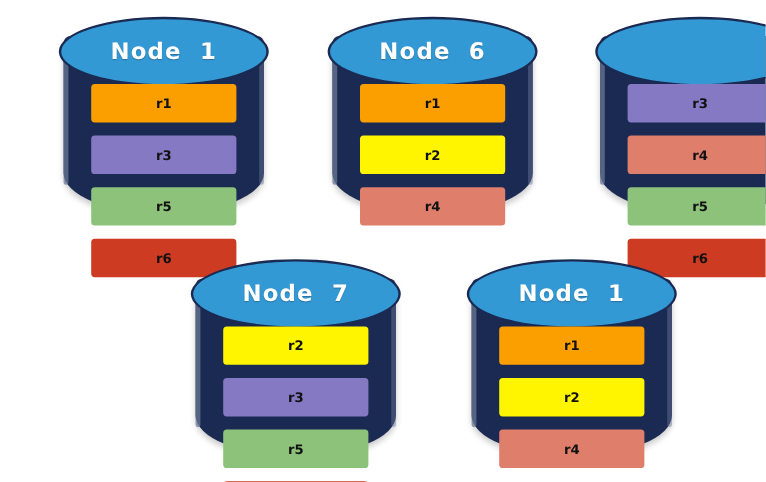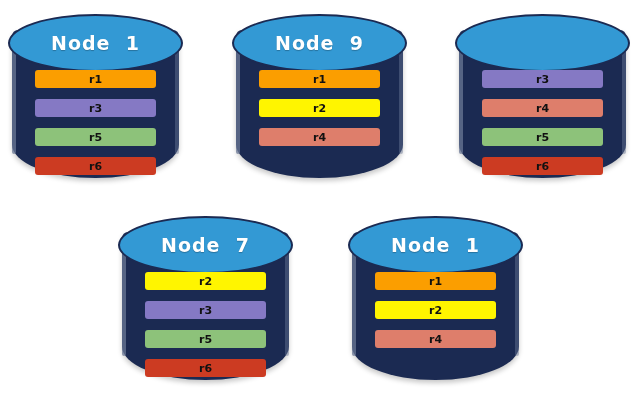--- a/index.html
+++ b/index.html
@@ -11,20 +11,21 @@
     width: 638px;
     height: 402px;
     position: relative;
     overflow: hidden;
     font-family: "DejaVu Sans", "Liberation Sans", sans-serif;
   }
 
   #diagram {
     position: absolute;
     inset: 0;
+    margin-left: 41px;
   }
 
   .node {
     position: absolute;
     width: 175px;
     height: 180px;
   }
 
   
   .cyl-body {
@@ -89,21 +90,21 @@
   }
 
   .replica-stack {
     position: absolute;
     left: 27px;
     top: 62px;
     width: 121px;
   }
 
   .replica {
-    height: 18px;
+    height: 32px;
     margin-bottom: 11px;
     border-radius: 3px;
     display: flex;
     align-items: center;
     justify-content: center;
     font-size: 11px;
     font-weight: bold;
     color: #111111;
     line-height: 1;
   }
@@ -125,21 +126,21 @@
           <div class="replica" style="background: rgb(133, 121, 196);">r3</div>
           <div class="replica" style="background: rgb(141, 194, 122);">r5</div>
           <div class="replica" style="background: rgb(204, 59, 34);">r6</div>
         </div>
       </div>
       <div class="node" style="left: 232px; top: 8px;">
         <div class="cyl-body"></div>
         <div class="cyl-edge-l"></div>
         <div class="cyl-edge-r"></div>
         <div class="cyl-top"></div>
-        <div class="node-title">Node  9</div>
+        <div class="node-title">Node  6</div>
         <div class="replica-stack">
           <div class="replica" style="background: rgb(251, 158, 0);">r1</div>
           <div class="replica" style="background: rgb(255, 245, 0);">r2</div>
           <div class="replica" style="background: rgb(222, 126, 107);">r4</div>
         </div>
       </div>
       <div class="node" style="left: 455px; top: 8px;">
         <div class="cyl-body"></div>
         <div class="cyl-edge-l"></div>
         <div class="cyl-edge-r"></div>

